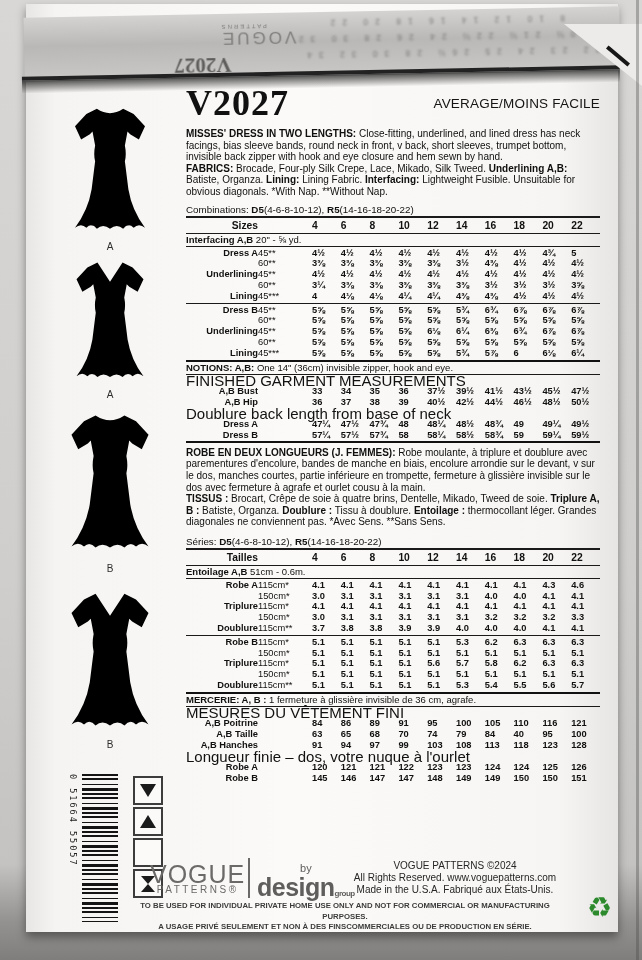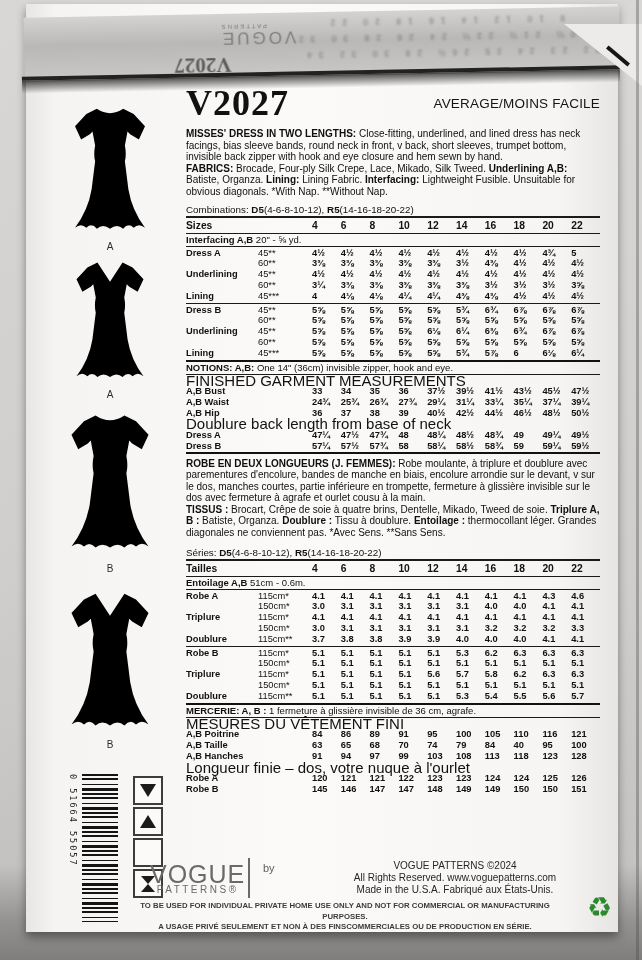--- a/index.html
+++ b/index.html
@@ -31,21 +31,21 @@
   .desc{margin:0;font-size:10px;line-height:11.6px;color:#0f0f0f;}
   .desc b{font-weight:700;margin-top:39px;}
   .gap4{height:4px;}.gap6{height:6px;}
   
   .combin{font-size:9.8px;line-height:12px;padding-top:2px;}
   .combin b{font-weight:700;}
   .trow{display:grid;grid-template-columns:72px 54px repeat(10,1fr);height:10.8px;line-height:10.8px;
     font-size:9.3px;align-items:center;}
   .thead{height:15px;line-height:15px;border-top:2px solid #1a1a1a;border-bottom:1.6px solid #1a1a1a;}
   .chead{font-weight:700;font-size:10.3px;}
-  .c-label{font-weight:700;white-space:nowrap;}
+  .c-label{font-weight:700;white-space:nowrap;text-align:right;}
   .c-width{font-weight:400;}
   .c-val{font-weight:700;white-space:nowrap;}
   .noteline{font-size:9.5px;line-height:12px;height:12px;white-space:nowrap;}
   .noteline b{font-weight:700;}
   .section-title{font-weight:400;font-size:15px;line-height:11.5px;}
   .bb{border-bottom:1.6px solid #1a1a1a;}
   .bb2{border-bottom:2.6px solid #111;}
   .tgroup{padding:1px 0;}
   
   .figure{position:absolute;display:flex;flex-direction:column;align-items:center;}
@@ -60,21 +60,21 @@
   .mbox{width:26px;height:25px;border:2px solid #3c3c3c;background:#fbfaf8;margin-bottom:2px;
     display:flex;align-items:center;justify-content:center;flex-direction:column;}
   .tri-down{width:0;height:0;border-left:8px solid transparent;border-right:8px solid transparent;border-top:13px solid #1b1b1b;}
   .tri-up{width:0;height:0;border-left:8px solid transparent;border-right:8px solid transparent;border-bottom:13px solid #1b1b1b;}
   .hg-top{width:0;height:0;border-left:7px solid transparent;border-right:7px solid transparent;border-top:8px solid #1b1b1b;}
   .hg-bot{width:0;height:0;border-left:7px solid transparent;border-right:7px solid transparent;border-bottom:8px solid #1b1b1b;}
   
   .vogue-logo{position:absolute;left:150px;top:862px;color:#6b6a68;}
   .vogue-name{font-size:25px;letter-spacing:1px;line-height:24px;}
   .vogue-sub{font-size:10px;letter-spacing:2.5px;text-align:center;margin-top:-2px;}
-  .bydesign{position:absolute;left:248px;top:858px;border-left:2.5px solid #6b6a68;padding-left:13px;color:#5f5e5c;height:40px;text-align:center;}
+  .bydesign{position:absolute;left:248px;top:858px;border-left:2.5px solid #6b6a68;padding-left:7px;color:#5f5e5c;height:40px;text-align:center;}
   .by-word{font-size:11px;line-height:10px;}
   .design-word{font-size:25px;font-weight:700;line-height:22px;letter-spacing:-.5px;}
   .group-word{font-size:8px;}
   .copyright{position:absolute;left:332px;top:860px;width:246px;text-align:center;font-size:10px;line-height:12px;color:#262626;}
   .disclaimer{position:absolute;left:110px;top:901px;width:470px;text-align:center;font-weight:700;
     font-size:8.1px;line-height:10.5px;color:#3b3b3b;transform:scaleX(.96);}
   .recycle{position:absolute;right:30px;top:894px;font-size:28px;color:#2c8a2c;line-height:28px;}
 </style>
 </head>
 <body>
@@ -316,34 +316,20 @@
           <span class="c-val">35</span>
           <span class="c-val">36</span>
           <span class="c-val">37½</span>
           <span class="c-val">39½</span>
           <span class="c-val">41½</span>
           <span class="c-val">43½</span>
           <span class="c-val">45½</span>
           <span class="c-val">47½</span>
         </div>
         <div class="trow">
-          <span class="c-label">A,B Waist</span>
-          <span class="c-width"></span>
-          <span class="c-val">24¾</span>
-          <span class="c-val">25¾</span>
-          <span class="c-val">26¾</span>
-          <span class="c-val">27¾</span>
-          <span class="c-val">29¼</span>
-          <span class="c-val">31¼</span>
-          <span class="c-val">33¼</span>
-          <span class="c-val">35¼</span>
-          <span class="c-val">37¼</span>
-          <span class="c-val">39¼</span>
-        </div>
-        <div class="trow">
           <span class="c-label">A,B Hip</span>
           <span class="c-width"></span>
           <span class="c-val">36</span>
           <span class="c-val">37</span>
           <span class="c-val">38</span>
           <span class="c-val">39</span>
           <span class="c-val">40½</span>
           <span class="c-val">42½</span>
           <span class="c-val">44½</span>
           <span class="c-val">46½</span>
@@ -643,20 +629,21 @@
         <div class="hg-bot"></div>
       </div>
   </div>
 
   <div class="vogue-logo">
     <div class="vogue-name">VOGUE</div>
     <div class="vogue-sub">PATTERNS®</div>
   </div>
   <div class="bydesign">
     <span class="by-word">by</span>
+    <div class="design-word"><span>design</span><span class="group-word">group</span></div>
   </div>
   <div class="copyright">
     <div>VOGUE PATTERNS ©2024</div>
     <div>All Rights Reserved. www.voguepatterns.com</div>
     <div>Made in the U.S.A. Fabriqué aux États-Unis.</div>
   </div>
   <div class="disclaimer">
     <div>TO BE USED FOR INDIVIDUAL PRIVATE HOME USE ONLY AND NOT FOR COMMERCIAL OR MANUFACTURING PURPOSES.</div>
     <div>A USAGE PRIVÉ SEULEMENT ET NON À DES FINSCOMMERCIALES OU DE PRODUCTION EN SÉRIE.</div>
   </div>

